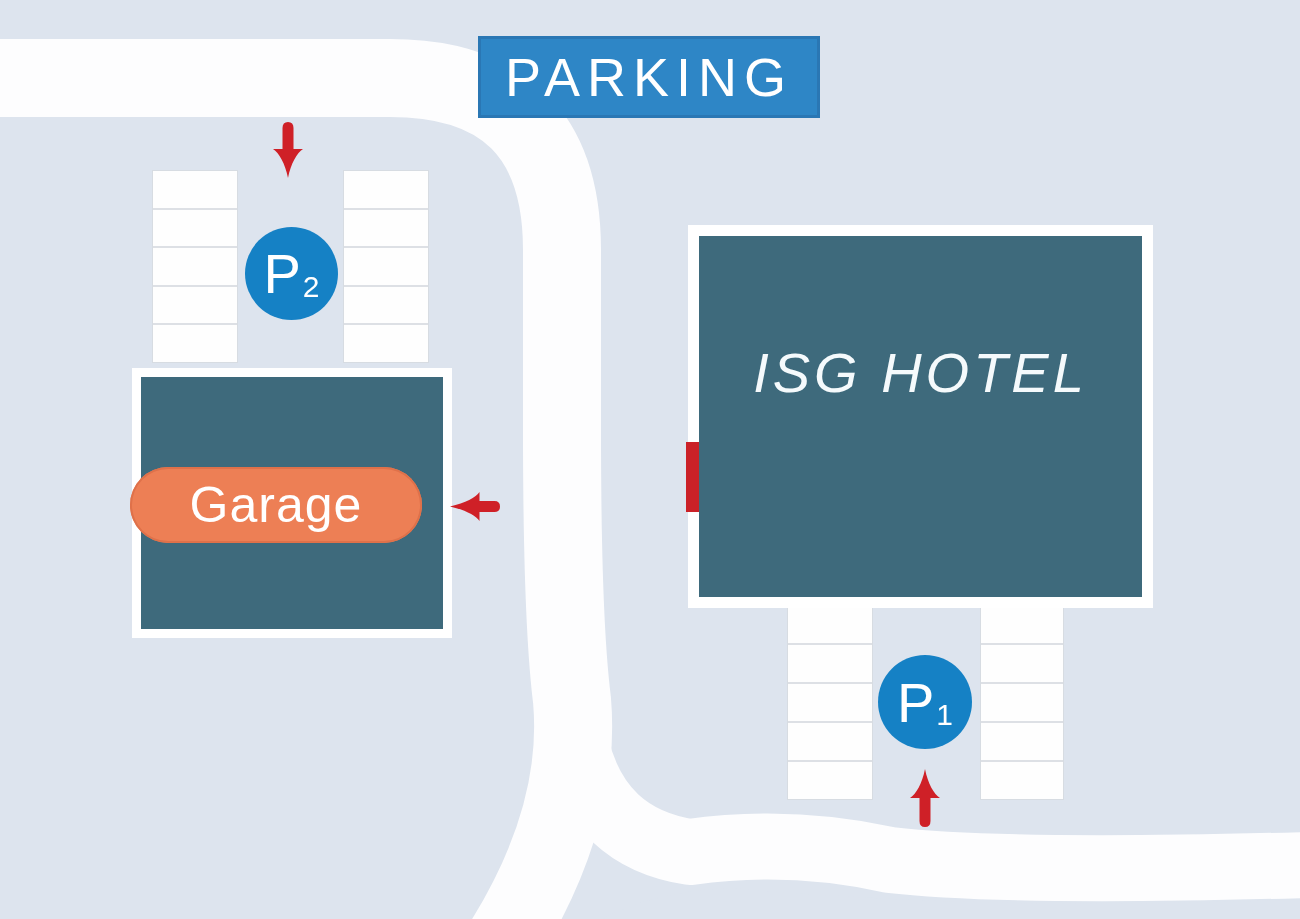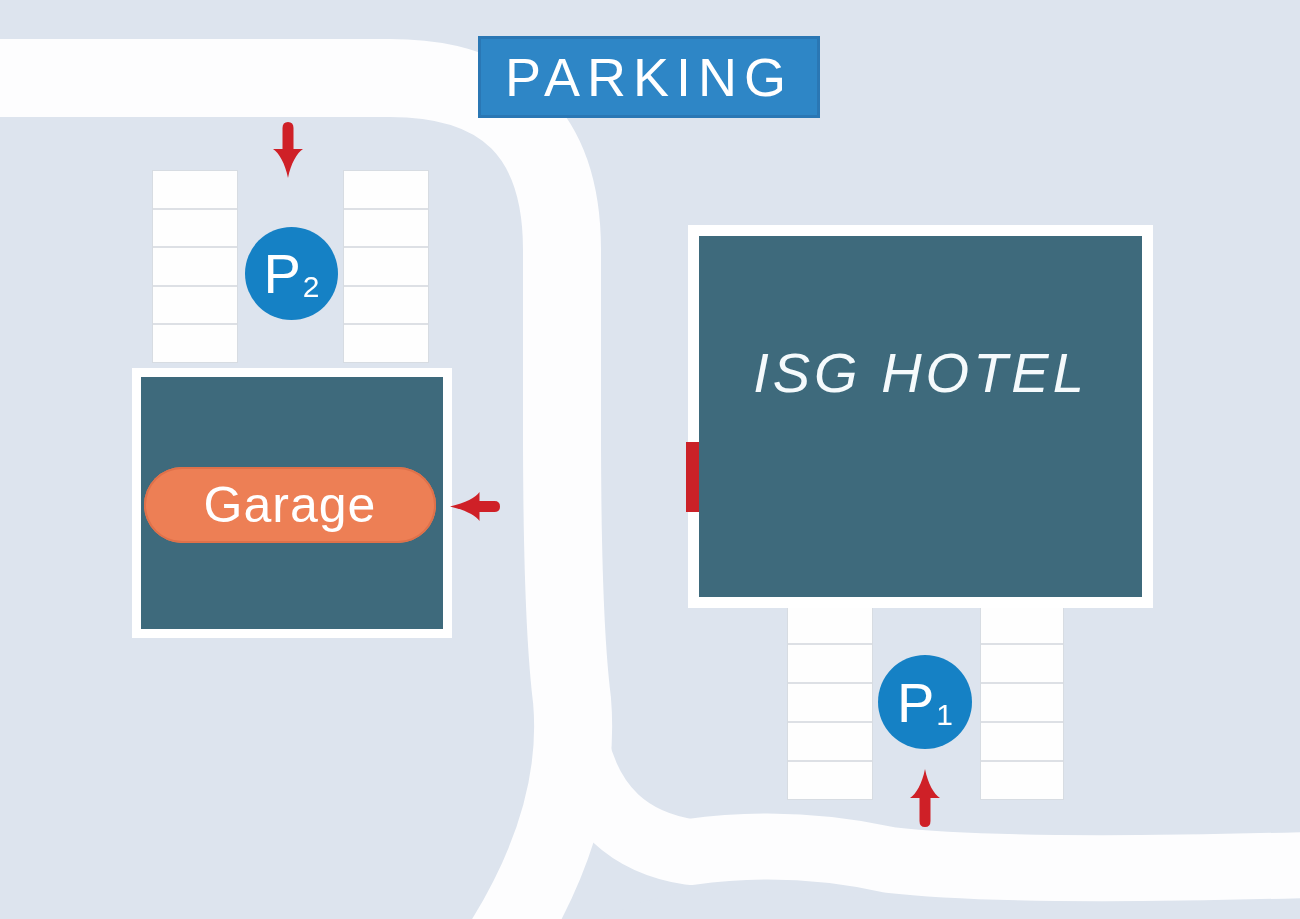--- a/index.html
+++ b/index.html
@@ -48,21 +48,21 @@
   .garage-outer .inner{left:9px; top:9px; width:302px; height:252px;}
   .hotel-outer{left:688px; top:225px; width:465px; height:383px;}
   .hotel-outer .inner{left:11px; top:11px; width:443px; height:361px;font-style:italic;}
   .hotel-label{
     margin-top:103px; color:#f5fafc; font-size:56px; letter-spacing:4px;
     white-space:nowrap; line-height:1.2;
   }
 
   
   .pill{
-    left:144px; top:467px; width:292px; height:76px;
+    left:130px; top:467px; width:292px; height:76px;
     background:var(--orange); border-radius:40px;
     box-shadow:0 0 0 2px var(--orange-rim) inset;
     display:flex; align-items:center; justify-content:center;
     color:#fff; font-size:50px; letter-spacing:1px;
     z-index:12;
   }
 
   
   .door{
     left:686px; top:442px; width:13px; height:70px;

